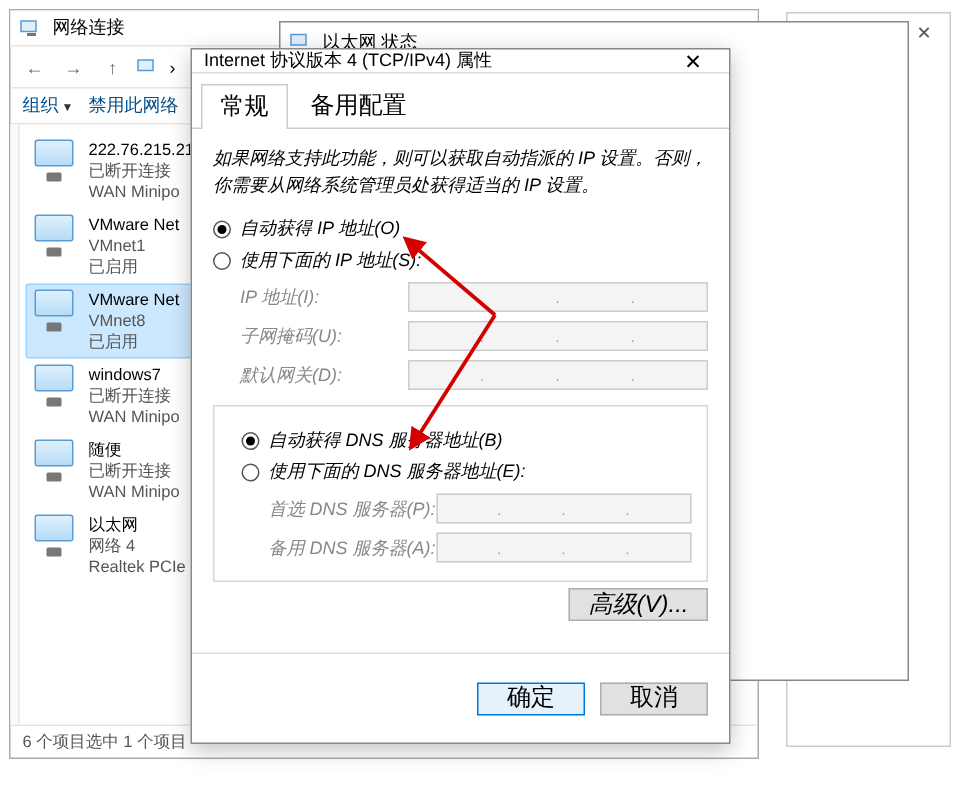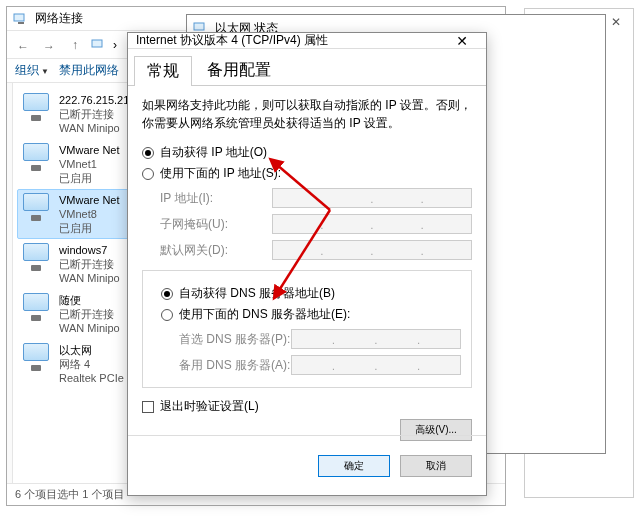--- a/index.html
+++ b/index.html
@@ -32,36 +32,36 @@
   .mid-title { height: 26px; display: flex; align-items: center; padding: 0 6px; font-size: 12px; }
   .mid-search { color:#999; font-size:12px; }
 
   
   .dlg { position: absolute; left: 127px; top: 32px; width: 360px; height: 464px; border: 1px solid #888; background: #fff; box-shadow: 0 4px 14px rgba(0,0,0,.25); }
   .dlg-title { height: 16px; display: flex; align-items: center; padding: 0 8px; border-bottom: 1px solid #ddd; font-size: 12px; }
   .dlg-title .close { margin-left: auto; width: 32px; text-align: center; font-size: 14px; }
   .tabs { display: flex; border-bottom: 1px solid #ccc; padding: 6px 6px 0 6px; gap: 2px; }
   .tab { padding: 4px 12px; font-size: 16px; border: 1px solid transparent; border-bottom: none; }
   .tab.active { border-color: #ccc; background: #fff; position: relative; top: 1px; }
-  .dlg-body { padding: 10px 14px; font-size: 12px; }
+  .dlg-body { padding: 10px 14px; font-size: 12px; font-style: italic; }
   .intro { line-height: 18px; margin-bottom: 12px; }
   .grp { border: 0; margin: 4px 0 10px 0; }
   .radio-row { display: flex; align-items: center; gap: 6px; margin: 4px 0; }
   .radio { width: 12px; height: 12px; border-radius: 50%; border: 1px solid #555; display: inline-flex; align-items: center; justify-content: center; }
   .radio.sel::after { content: ""; width: 6px; height: 6px; border-radius: 50%; background: #000; }
   .field-row { display: flex; align-items: center; margin: 6px 0; }
   .field-label { width: 130px; color: #888; padding-left: 18px; }
   .ip-input { flex: 1; height: 20px; border: 1px solid #ccc; background: #fff; position: relative; }
   .ip-input.disabled { background: #f4f4f4; }
   .ip-dots { position:absolute; inset:0; display:flex; justify-content:space-evenly; align-items:flex-end; padding-bottom:2px; color:#999; font-size:10px; }
   .box { border: 1px solid #d7d7d7; padding: 10px 10px 6px 18px; margin-top: 6px; }
   .chk-row { display:flex; align-items:center; gap:6px; margin-top:10px; }
   .chk { width:12px; height:12px; border:1px solid #555; }
   .adv-row { display:flex; justify-content:flex-end; margin-top:4px; }
-  .btn { min-width:72px; height:22px; border:1px solid #adadad; background:#e1e1e1; display:inline-flex; align-items:center; justify-content:center; font-size:10px; padding:0 12px; }
+  .btn { min-width:72px; height:22px; border:1px solid #adadad; background:#e1e1e1; display:inline-flex; align-items:center; justify-content:center; font-size:16px; padding:0 12px; }
   .btn.primary { border-color:#0078d7; background:#e5f1fb; }
   .dlg-footer { position:absolute; left:0; right:0; bottom:0; height:60px; border-top:1px solid #ddd; display:flex; align-items:center; justify-content:flex-end; gap:10px; padding:0 14px; }
 
   
   .arrows { position:absolute; left:0; top:0; pointer-events:none; }
 
   
   .right-frag { position:absolute; right:6px; top:8px; width:110px; height:490px; background:#fff; border:1px solid #ccc; }
   .right-frag .wctrl { height:26px; display:flex; justify-content:flex-end; }
   .right-frag .wctrl div { width:34px; display:flex; align-items:center; justify-content:center; color:#555; }
@@ -276,25 +276,20 @@
         <div class="ip-input disabled">
             <div class="ip-dots">
               <span>.</span>
               <span>.</span>
               <span>.</span>
             </div>
           </div>
       </div>
     </div>
 
-    <div class="chk-row">
-      <span class="chk"></span>
-      <span>退出时验证设置(L)</span>
-      <div style="flex:1"></div>
-    </div>
     <div class="adv-row">
       <div class="btn">高级(V)...</div>
     </div>
   </div>
   <div class="dlg-footer">
     <div class="btn primary">确定</div>
     <div class="btn">取消</div>
   </div>
 </div>
 

